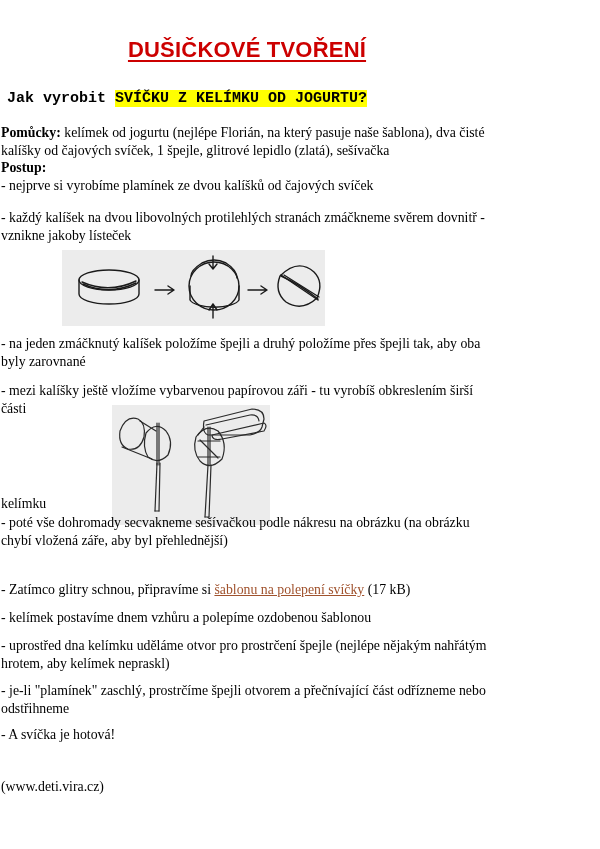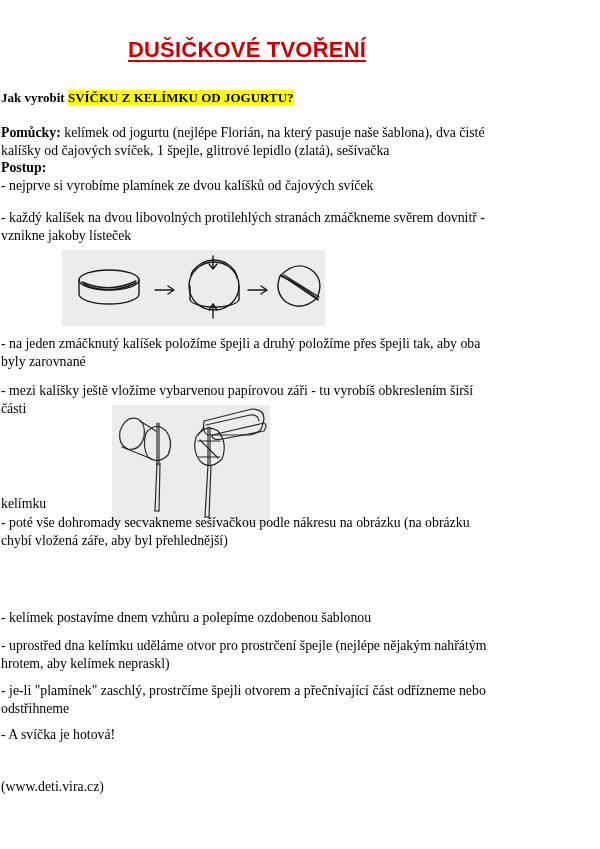--- a/index.html
+++ b/index.html
@@ -39,26 +39,27 @@
     position: absolute;
     left: 4px;
     top: 38px;
     width: 486px;
     line-height: 1.1;
   }
 
   
   .subtitle {
     position: absolute;
-    left: 1px;
+    left: 7px;
     top: 90px;
-    font-size: 13px;
+    font-size: 15px;
     font-weight: bold;
     line-height: 1.25;
     white-space: nowrap;
+    font-family: Liberation Mono, monospace;
   }
   .hl {
     background: #FFFF00;
     font-weight: bold;
   }
 
   
   .para {
     position: absolute;
     left: 1px;
@@ -190,20 +191,23 @@
         <path d="M100 30 L152 18 Q156 20 152 26 L110 34 Q100 36 100 30 Z"></path>
         <path d="M92 22 L86 30"></path>
       </g>
     </svg>
   </div>
 
   <div class="para p-kelimku">kelímku</div>
 
   <div class="para p-krok5">- poté vše dohromady secvakneme sešívačkou podle nákresu na obrázku (na obrázku chybí vložená záře, aby byl přehlednější)</div>
 
+  <div class="para p-krok6">
+    <span>- Zatímco glitry schnou, připravíme si </span><a class="doclink" href="#">šablonu na polepení svíčky</a><span> (17 kB)</span>
+  </div>
 
   <div class="para p-krok7">- kelímek postavíme dnem vzhůru a polepíme ozdobenou šablonou</div>
   <div class="para p-krok8">- uprostřed dna kelímku uděláme otvor pro prostrčení špejle (nejlépe nějakým nahřátým hrotem, aby kelímek nepraskl)</div>
   <div class="para p-krok9">- je-li "plamínek" zaschlý, prostrčíme špejli otvorem a přečnívající část odřízneme nebo odstřihneme</div>
   <div class="para p-source">(www.deti.vira.cz)</div>
 
   <div class="para p-krok10">- A svíčka je hotová!</div>
 
 </div>
 

